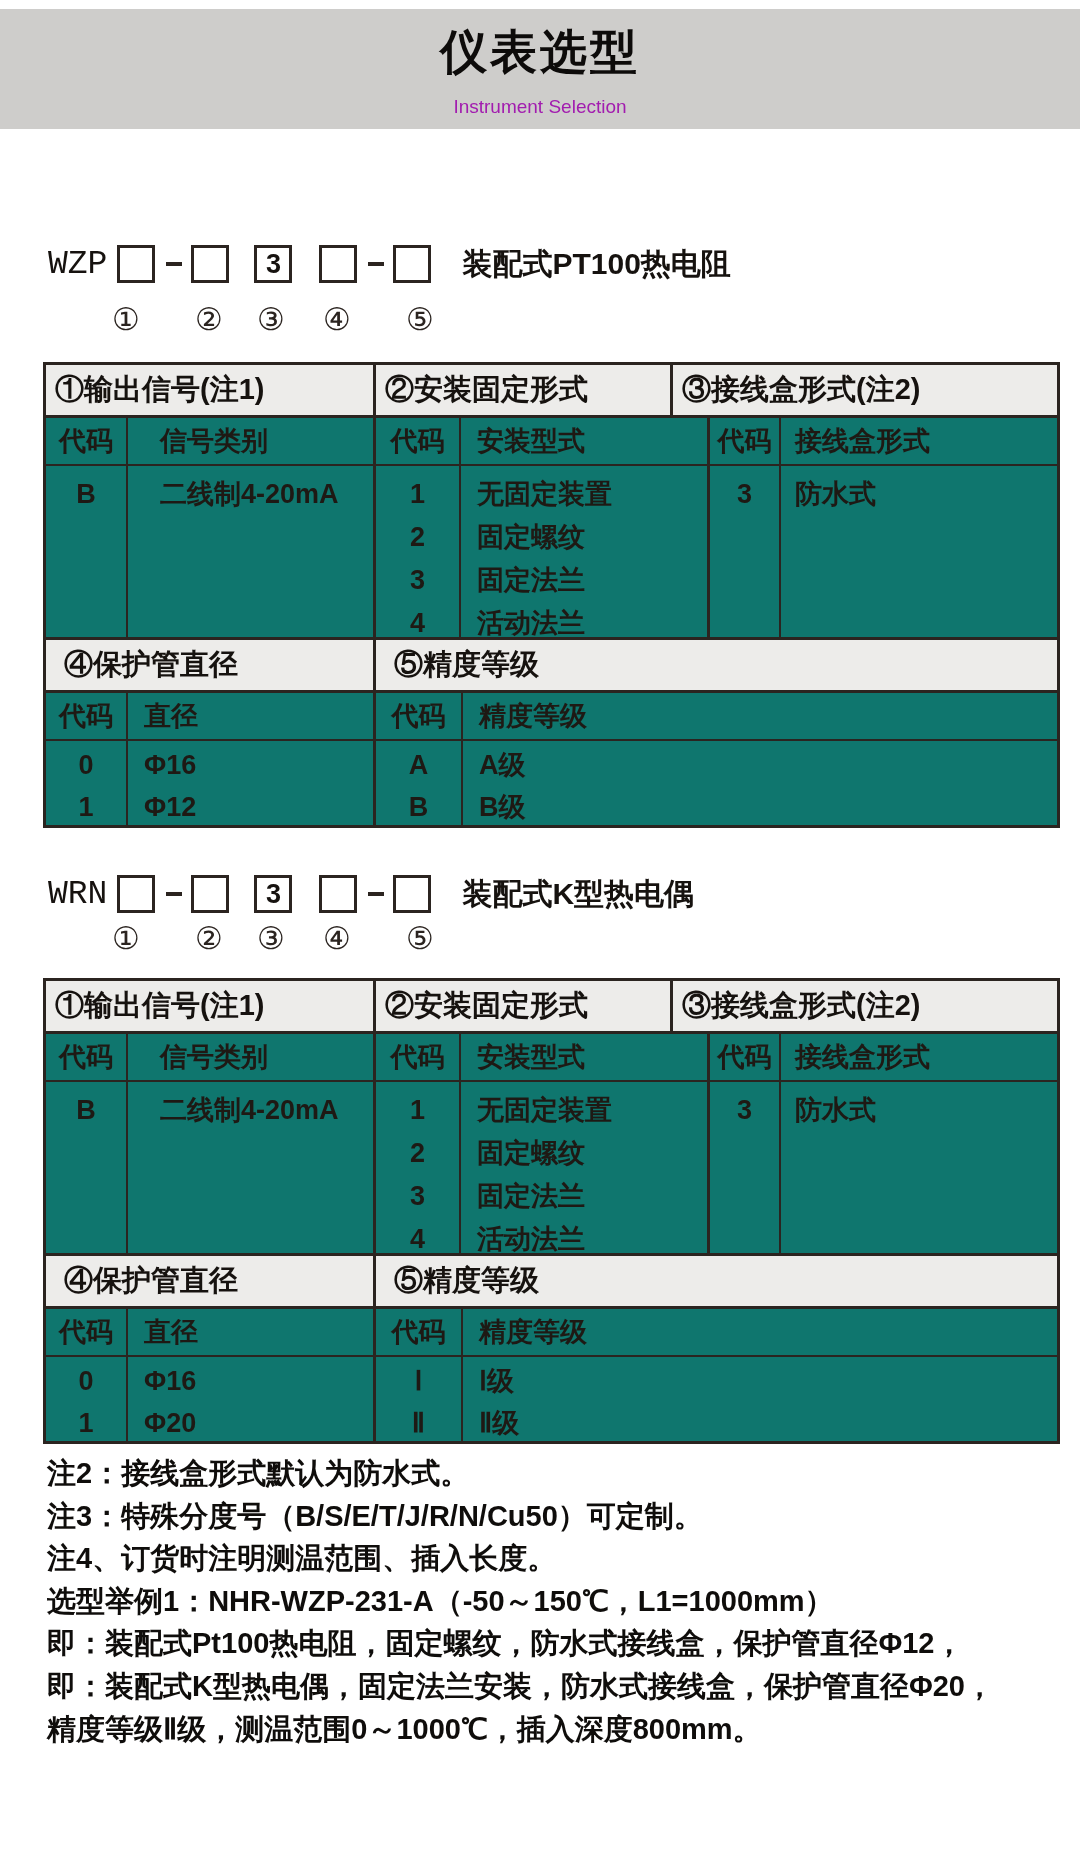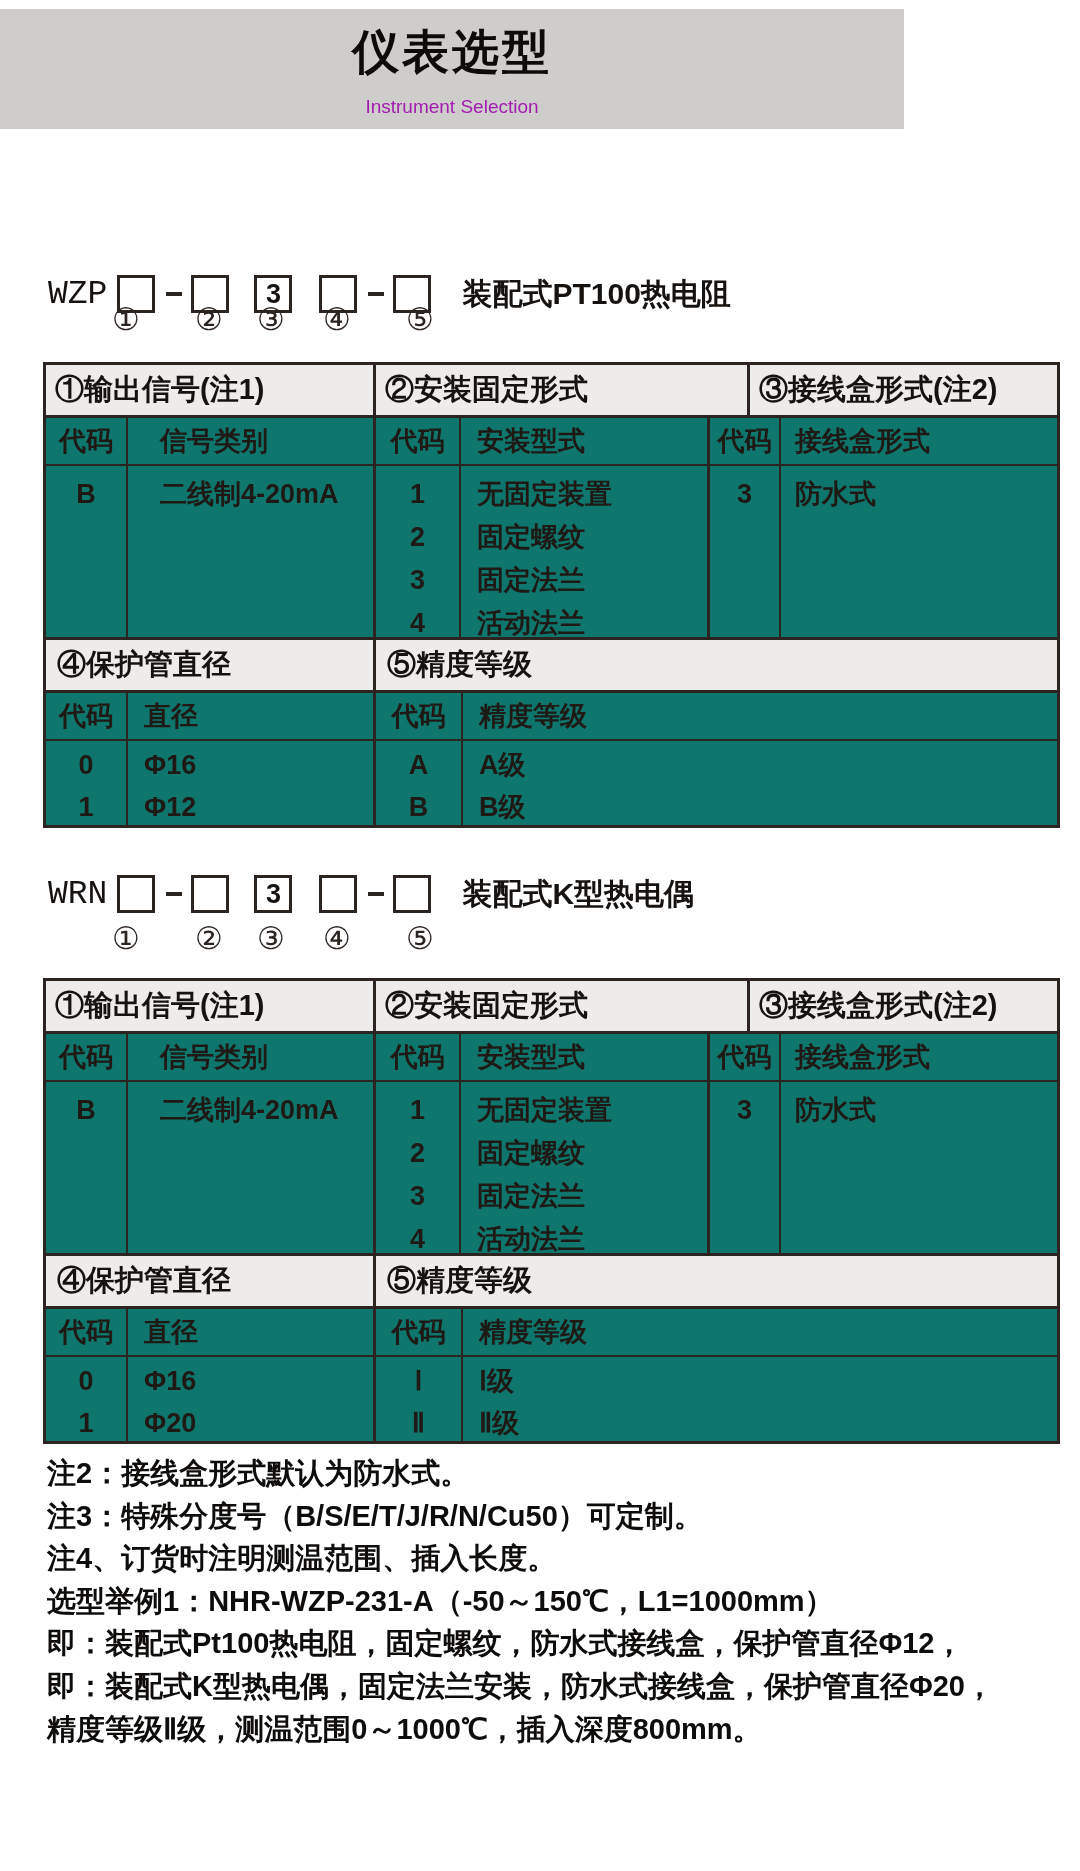--- a/index.html
+++ b/index.html
@@ -1,62 +1,62 @@
 <!DOCTYPE html>
 <html><head>
 <meta charset="utf-8">
 <style>
   html,body{margin:0;padding:0;background:#ffffff;}
   #page{
     position:relative;width:1080px;height:1871px;background:#ffffff;
     font-family:"Liberation Sans",sans-serif;color:#1e1914;overflow:hidden;
   }
   
-  .band{position:absolute;top:9px;left:0;width:904px;height:120px;background:#cecdcb;text-align:center;}
+  .band{position:absolute;top:9px;left:0;width:1080px;height:120px;background:#cecdcb;text-align:center;}
   .band .title{font-size:47px;font-weight:700;letter-spacing:3px;padding-top:12px;color:#0d0b0a;}
   .band .subtitle{font-size:19px;margin-top:12px;color:#a21caf;}
   
   .code-line{position:absolute;left:0;display:flex;align-items:center;height:40px;}
-  #wzp-line{top:274px;}
+  #wzp-line{top:244px;}
   #wrn-line{top:874px;}
   .model{margin-left:48px;font-family:"Liberation Mono","DejaVu Sans Mono",monospace;font-size:33px;font-weight:500;color:#16120f;}
   .cbox{width:38px;height:38px;border:3px solid #2b2420;box-sizing:border-box;background:#fff;
         display:flex;align-items:center;justify-content:center;font-size:27px;font-weight:600;color:#16120f;}
   .b1{margin-left:10px;} .b2{margin-left:9px;} .b3{margin-left:25px;} .b4{margin-left:27px;} .b5{margin-left:9px;}
   .dash{width:16px;height:4px;background:#2b2420;margin-left:11px;}
   .desc{margin-left:31px;font-size:30px;font-weight:600;color:#16120f;white-space:nowrap;}
   
   .nums{position:absolute;left:0;width:1080px;height:36px;}
   .nums span{position:absolute;width:36px;text-align:center;font-size:31px;color:#2b2420;}
   #wzp-nums{top:301px;} #wrn-nums{top:920px;}
   .n1{left:108px;} .n2{left:191px;} .n3{left:253px;} .n4{left:319px;} .n5{left:402px;}
   
   .tbl{position:absolute;left:43px;width:1017px;border:3px solid #2b2420;box-sizing:border-box;background:#0f766e;}
   #table1{top:362px;} #table2{top:978px;}
   .row{display:flex;box-sizing:border-box;width:100%;}
   .row > div{display:flex;align-items:center;box-sizing:border-box;height:100%;}
   .hdr{height:53px;border-bottom:3px solid #2b2420;background:#edecea;font-weight:700;font-size:29px;color:#16120f;}
   .hdr > div{padding-left:9px;}
   .g1{width:330px;border-right:3px solid #2b2420;}
-  .g2{width:374px;border-right:3px solid #2b2420;}
+  .g2{width:297px;border-right:3px solid #2b2420;}
   .g3{flex:1;}
   .sub{height:48px;border-bottom:2px solid #2b2420;font-weight:600;font-size:27px;}
   .c1{width:82px;border-right:2px solid #2b2420;justify-content:center;}
   .c2{width:248px;border-right:3px solid #2b2420;padding-left:32px;}
   .c3{width:85px;border-right:2px solid #2b2420;justify-content:center;}
   .c4{width:249px;border-right:3px solid #2b2420;padding-left:16px;}
   .c5{width:71px;border-right:2px solid #2b2420;justify-content:center;}
   .c6{flex:1;padding-left:14px;}
   .data{height:174px;border-bottom:3px solid #2b2420;font-weight:600;font-size:27px;}
   .data > div{align-items:flex-start;padding-top:7px;}
   .lines span{display:block;line-height:43px;}
   .lines.ctr span{text-align:center;}
   .data .c1,.data .c3,.data .c5{justify-content:center;}
   .hdr2{height:53px;border-bottom:3px solid #2b2420;background:#edecea;font-weight:700;font-size:29px;color:#16120f;}
-  .hdr2 > div{padding-left:11px;}
+  .hdr2 > div{padding-left:18px;}
   .ga{width:330px;border-right:3px solid #2b2420;}
   .gb{flex:1;}
   .sub2{height:48px;border-bottom:2px solid #2b2420;font-weight:600;font-size:27px;}
   .d1{width:82px;border-right:2px solid #2b2420;justify-content:center;}
   .d2{width:248px;border-right:3px solid #2b2420;padding-left:16px;}
   .d3{width:87px;border-right:2px solid #2b2420;justify-content:center;}
   .d4{flex:1;padding-left:16px;}
   .data2{height:84px;font-weight:600;font-size:27px;}
   .data2 > div{align-items:flex-start;padding-top:3px;}
   .data2 .lines span{line-height:42px;}

